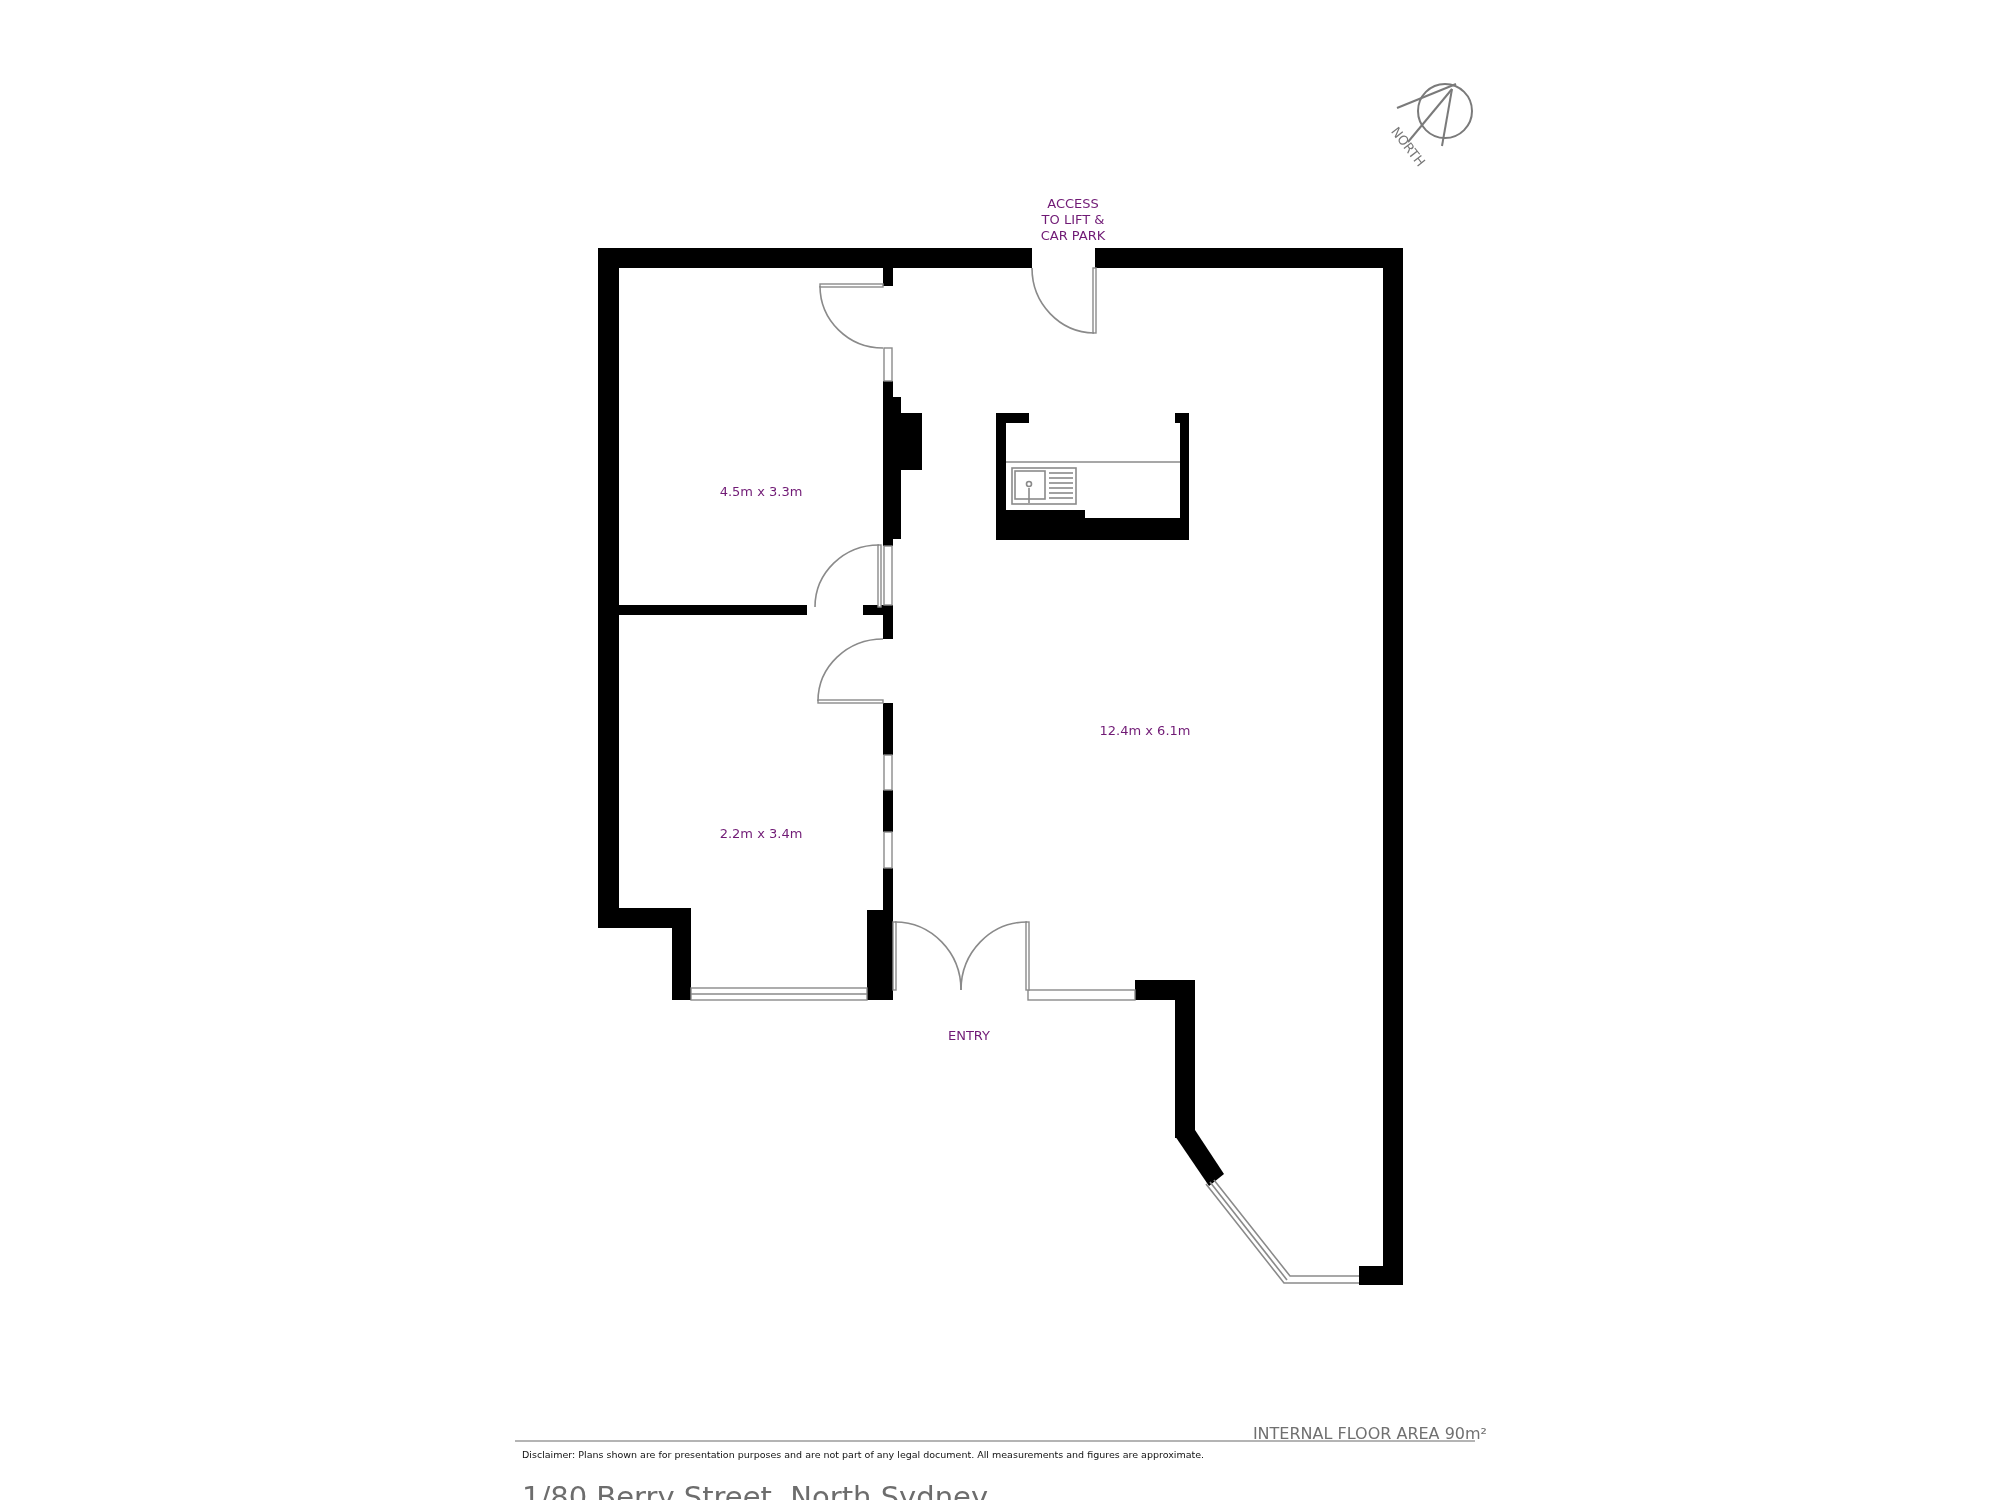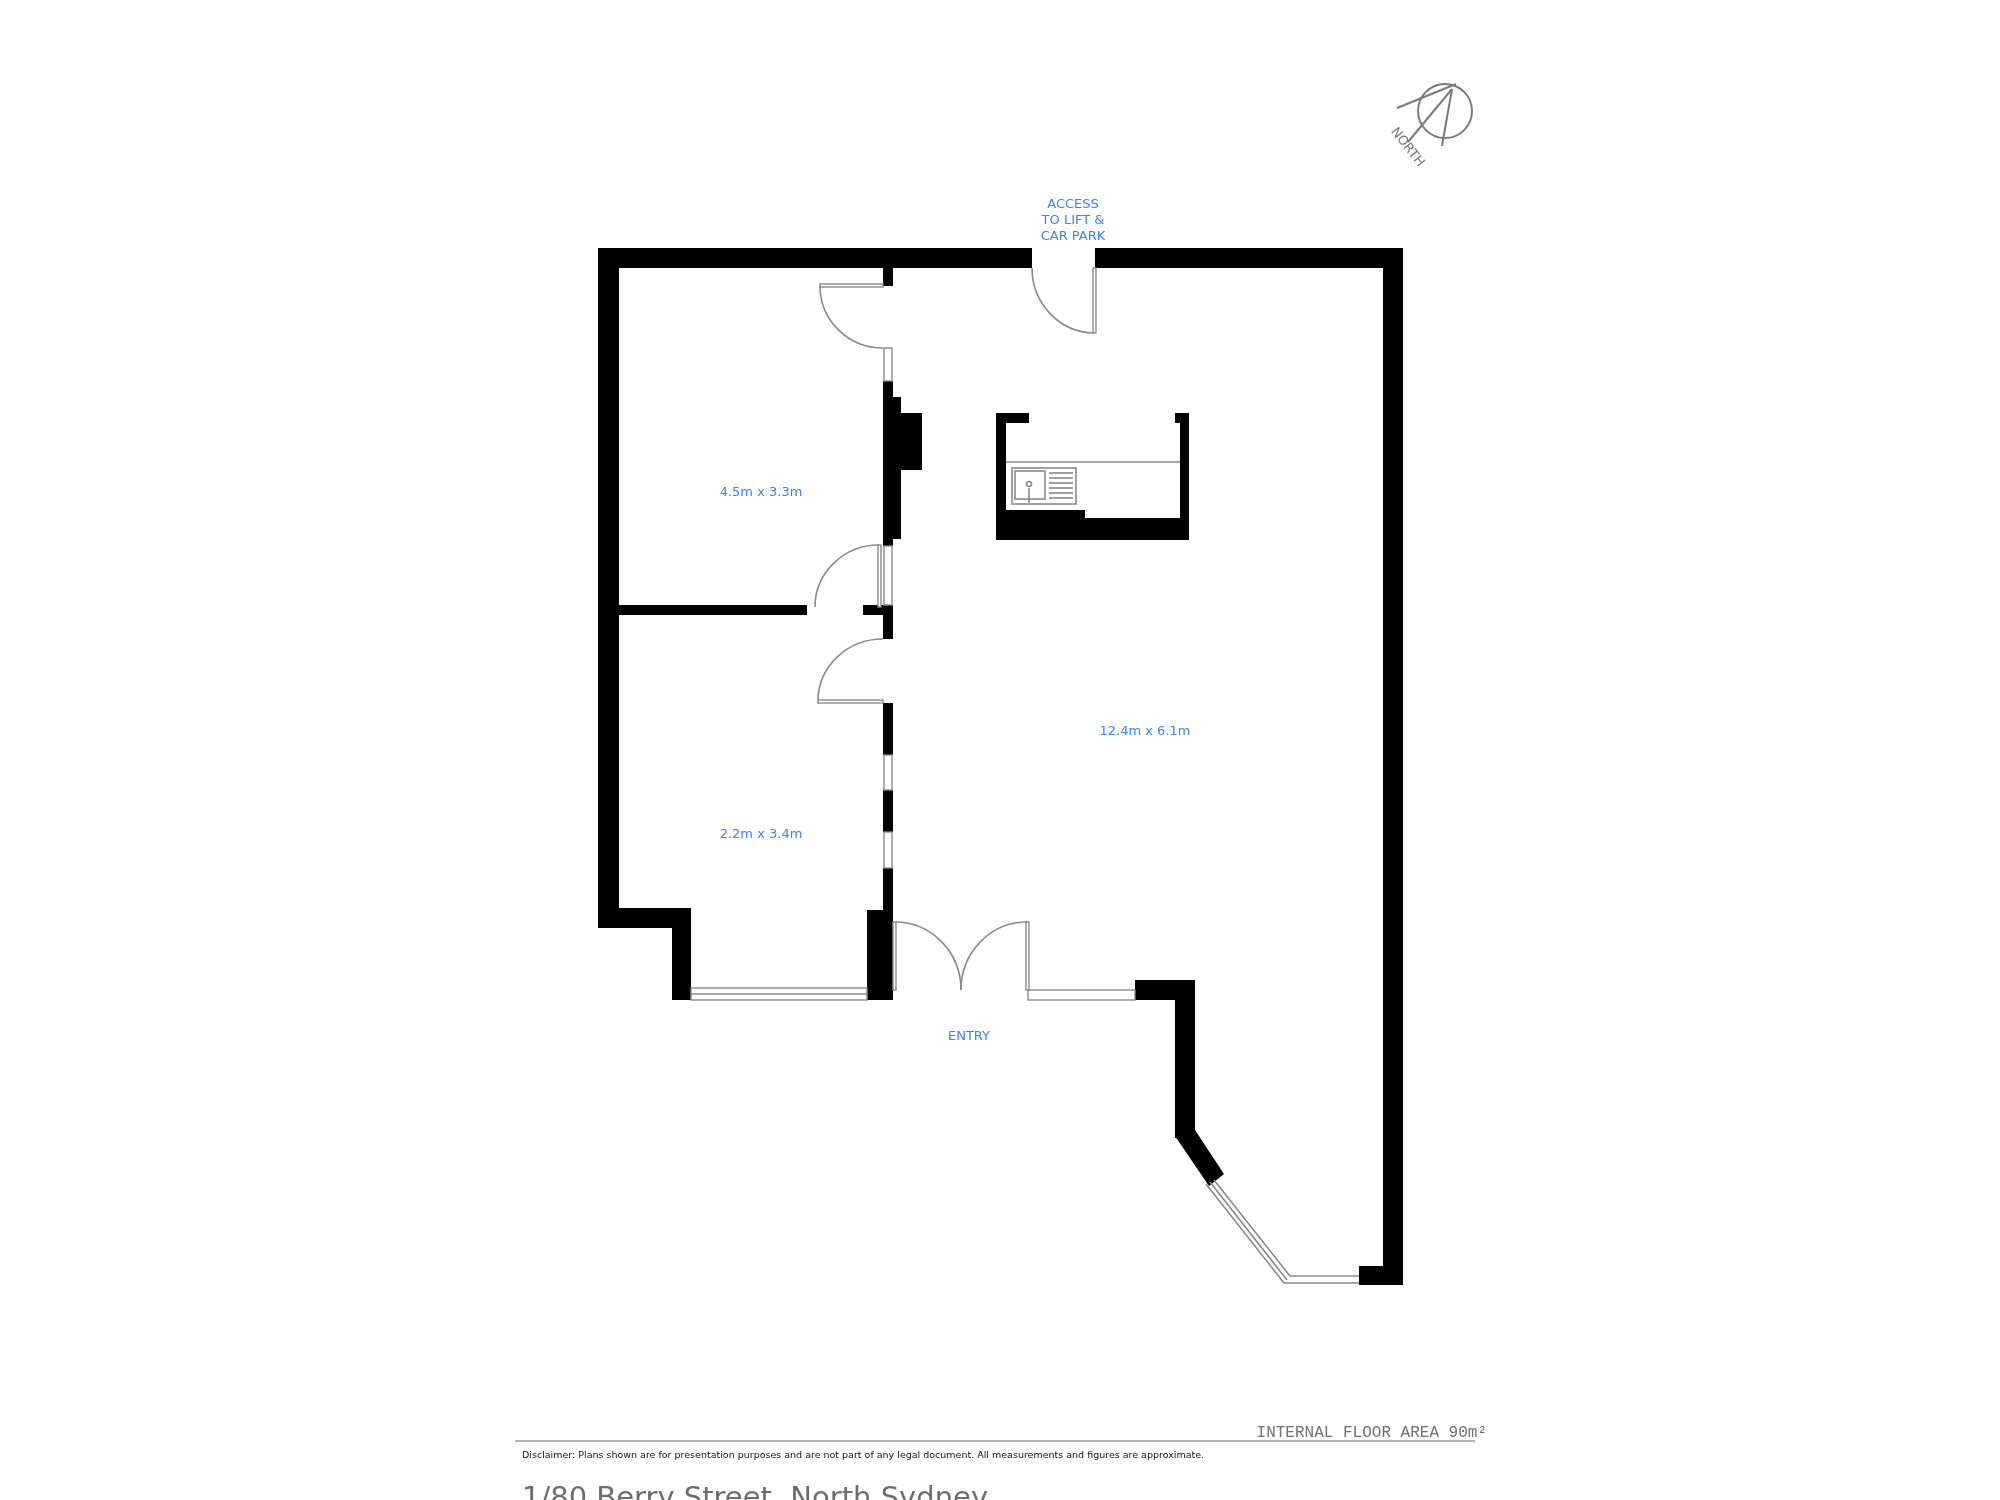--- a/index.html
+++ b/index.html
@@ -1,26 +1,26 @@
 <!DOCTYPE html>
 <html><head>
 <meta charset="utf-8">
 <style>
   html, body { margin: 0; padding: 0; background: #ffffff; }
   body { width: 2000px; height: 1500px; position: relative; overflow: hidden; font-family: "DejaVu Sans", sans-serif; }
   #plan { position: absolute; left: 0; top: 0; width: 2000px; height: 1500px; }
   .wall { fill: #000000; }
   .thin { fill: none; stroke: #8a8a8a; stroke-width: 1.6; }
   .win { fill: #ffffff; stroke: #8a8a8a; stroke-width: 1.4; }
-  .label { position: absolute; font-family: "DejaVu Sans", sans-serif; color: #3b82f6; white-space: nowrap; }
+  .label { position: absolute; font-family: "DejaVu Sans", sans-serif; color: #701a75; white-space: nowrap; }
   .room-label { font-size: 13px; transform: translate(-50%, -50%); margin-top: 38px; }
   .note { font-size: 13px; text-align: center; line-height: 16px; transform: translateX(-50%); }
   .compass-text { position: absolute; font-size: 13px; color: #777777; transform: rotate(52deg); transform-origin: left top; }
   #title { position: absolute; left: 522px; top: 1480px; font-size: 29px; color: #6d6d6d; font-family: "DejaVu Sans", sans-serif; }
-  #area { position: absolute; right: 513px; top: 1424px; font-size: 16px; color: #707070; font-family: Liberation Mono, monospace; }
+  #area { position: absolute; right: 513px; top: 1424px; font-size: 16px; color: #707070; }
   #rule { position: absolute; left: 515px; top: 1440px; width: 960px; height: 2px; background: #b4b4b4; }
   #disclaimer { position: absolute; left: 522px; top: 1449px; font-size: 9.5px; color: #111111; text-align: center; }
 </style>
 </head>
 <body>
 
 <svg id="plan" viewBox="0 0 2000 1500" xmlns="http://www.w3.org/2000/svg">
 
   <g class="thin" style="stroke:#7a7a7a;stroke-width:2">
     <circle cx="1445" cy="111" r="27"></circle>

